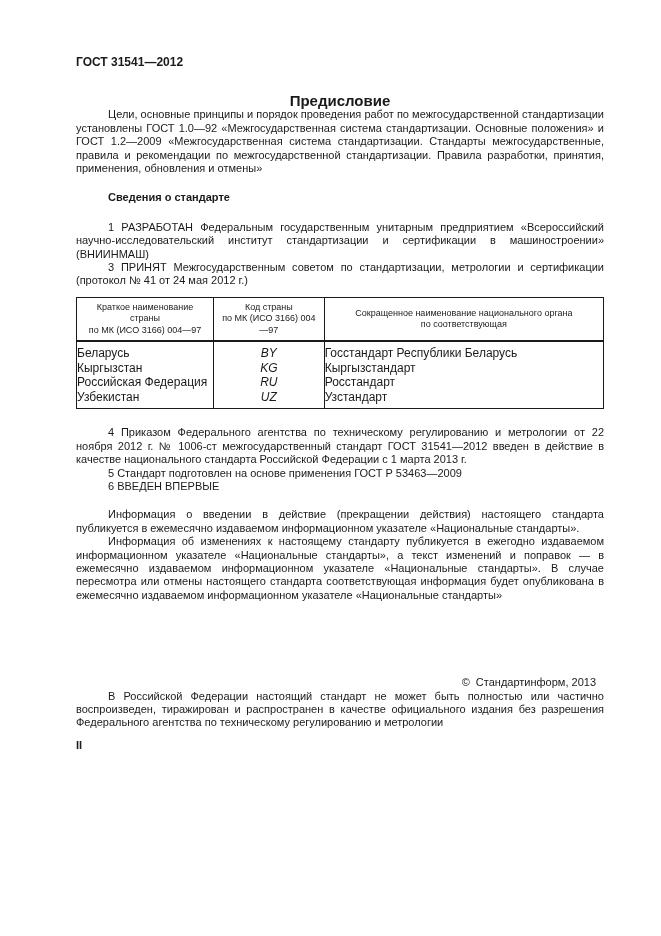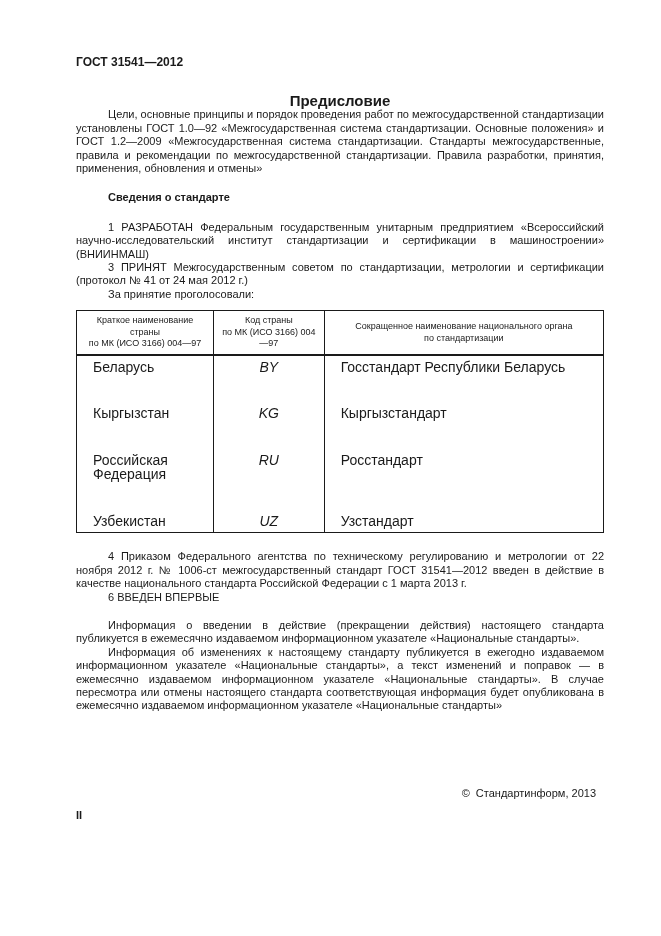--- a/index.html
+++ b/index.html
@@ -50,23 +50,23 @@
   table.vote-table thead th {
     font-weight: normal;
     font-size: 9px;
     line-height: 11.5px;
     text-align: center;
     vertical-align: middle;
     padding: 4px 4px;
     border-bottom: 2px solid #1a1a1a;
   }
   table.vote-table td {
-    font-size: 14px;
+    font-size: 12px;
     line-height: 14.5px;
-    padding: 16px;
+    padding: 0;
     vertical-align: top;
   }
   table.vote-table tbody tr:first-child td { padding-top: 4px; }
   table.vote-table tbody tr:last-child td  { padding-bottom: 4px; }
   .col-country { width: 26%; }
   .col-code    { width: 21%; }
   .col-body    { width: 53%; }
   td.cell-country { padding-left: 26px; }
   td.cell-code    { text-align: center; font-style: italic; }
   td.cell-body    { padding-left: 14px; }
@@ -95,36 +95,35 @@
 
   <h1 class="doc-title">Предисловие</h1>
 
   <p class="para intro">Цели, основные принципы и порядок проведения работ по межгосударственной стандартизации установлены ГОСТ 1.0—92 «Межгосударственная система стандартизации. Основные положения» и ГОСТ 1.2—2009 «Межгосударственная система стандартизации. Стандарты межгосударственные, правила и рекомендации по межгосударственной стандартизации. Правила разработки, принятия, применения, обновления и отмены»</p>
 
   <p class="subheading">Сведения о стандарте</p>
 
   <p class="para std-item">1 РАЗРАБОТАН Федеральным государственным унитарным предприятием «Всероссийский научно-исследовательский институт стандартизации и сертификации в машиностроении» (ВНИИНМАШ)</p>
   <p class="para std-item">3 ПРИНЯТ Межгосударственным советом по стандартизации, метрологии и сертификации (протокол № 41 от 24 мая 2012 г.)</p>
 
-  <p class="para vote-caption">За принятие проголосовали:</p>
 
   <table class="vote-table">
     <thead>
       <tr>
         <th class="col-country">
           <span>Краткое наименование страны</span><br>
           <span>по МК (ИСО 3166) 004—97</span>
         </th>
         <th class="col-code">
           <span>Код страны</span><br>
           <span>по МК (ИСО 3166) 004—97</span>
         </th>
         <th class="col-body">
           <span>Сокращенное наименование национального органа</span><br>
-          <span>по стандартизации</span>
+          <span>по соответствующая</span>
         </th>
       </tr>
     </thead>
     <tbody>
       <tr>
         <td class="cell-country">Беларусь</td>
         <td class="cell-code">BY</td>
         <td class="cell-body">Госстандарт Республики Беларусь</td>
       </tr>
       <tr>
@@ -139,25 +138,27 @@
       </tr>
       <tr>
         <td class="cell-country">Узбекистан</td>
         <td class="cell-code">UZ</td>
         <td class="cell-body">Узстандарт</td>
       </tr>
     </tbody>
   </table>
 
   <p class="para std-item" style="margin-top:17px">4 Приказом Федерального агентства по техническому регулированию и метрологии от 22 ноября 2012 г. № 1006-ст межгосударственный стандарт ГОСТ 31541—2012 введен в действие в качестве национального стандарта Российской Федерации с 1 марта 2013 г.</p>
+  <p class="para std-item">5 Стандарт подготовлен на основе применения ГОСТ Р 53463—2009</p>
   <p class="para std-item">6 ВВЕДЕН ВПЕРВЫЕ</p>
 
   <div class="notice">
     <p class="para">Информация о введении в действие (прекращении действия) настоящего стандарта публикуется в ежемесячно издаваемом информационном указателе «Национальные стандарты».</p>
     <p class="para">Информация об изменениях к настоящему стандарту публикуется в ежегодно издаваемом информационном указателе «Национальные стандарты», а текст изменений и поправок — в ежемесячно издаваемом информационном указателе «Национальные стандарты». В случае пересмотра или отмены настоящего стандарта соответствующая информация будет опубликована в ежемесячно издаваемом информационном указателе «Национальные стандарты»</p>
   </div>
 
   <p class="copyright">©  Стандартинформ, 2013</p>
 
+  <p class="para restriction">В Российской Федерации настоящий стандарт не может быть полностью или частично воспроизведен, тиражирован и распространен в качестве официального издания без разрешения Федерального агентства по техническому регулированию и метрологии</p>
 
   <div class="page-number">II</div>
 
 </div>
 
 </body></html>

